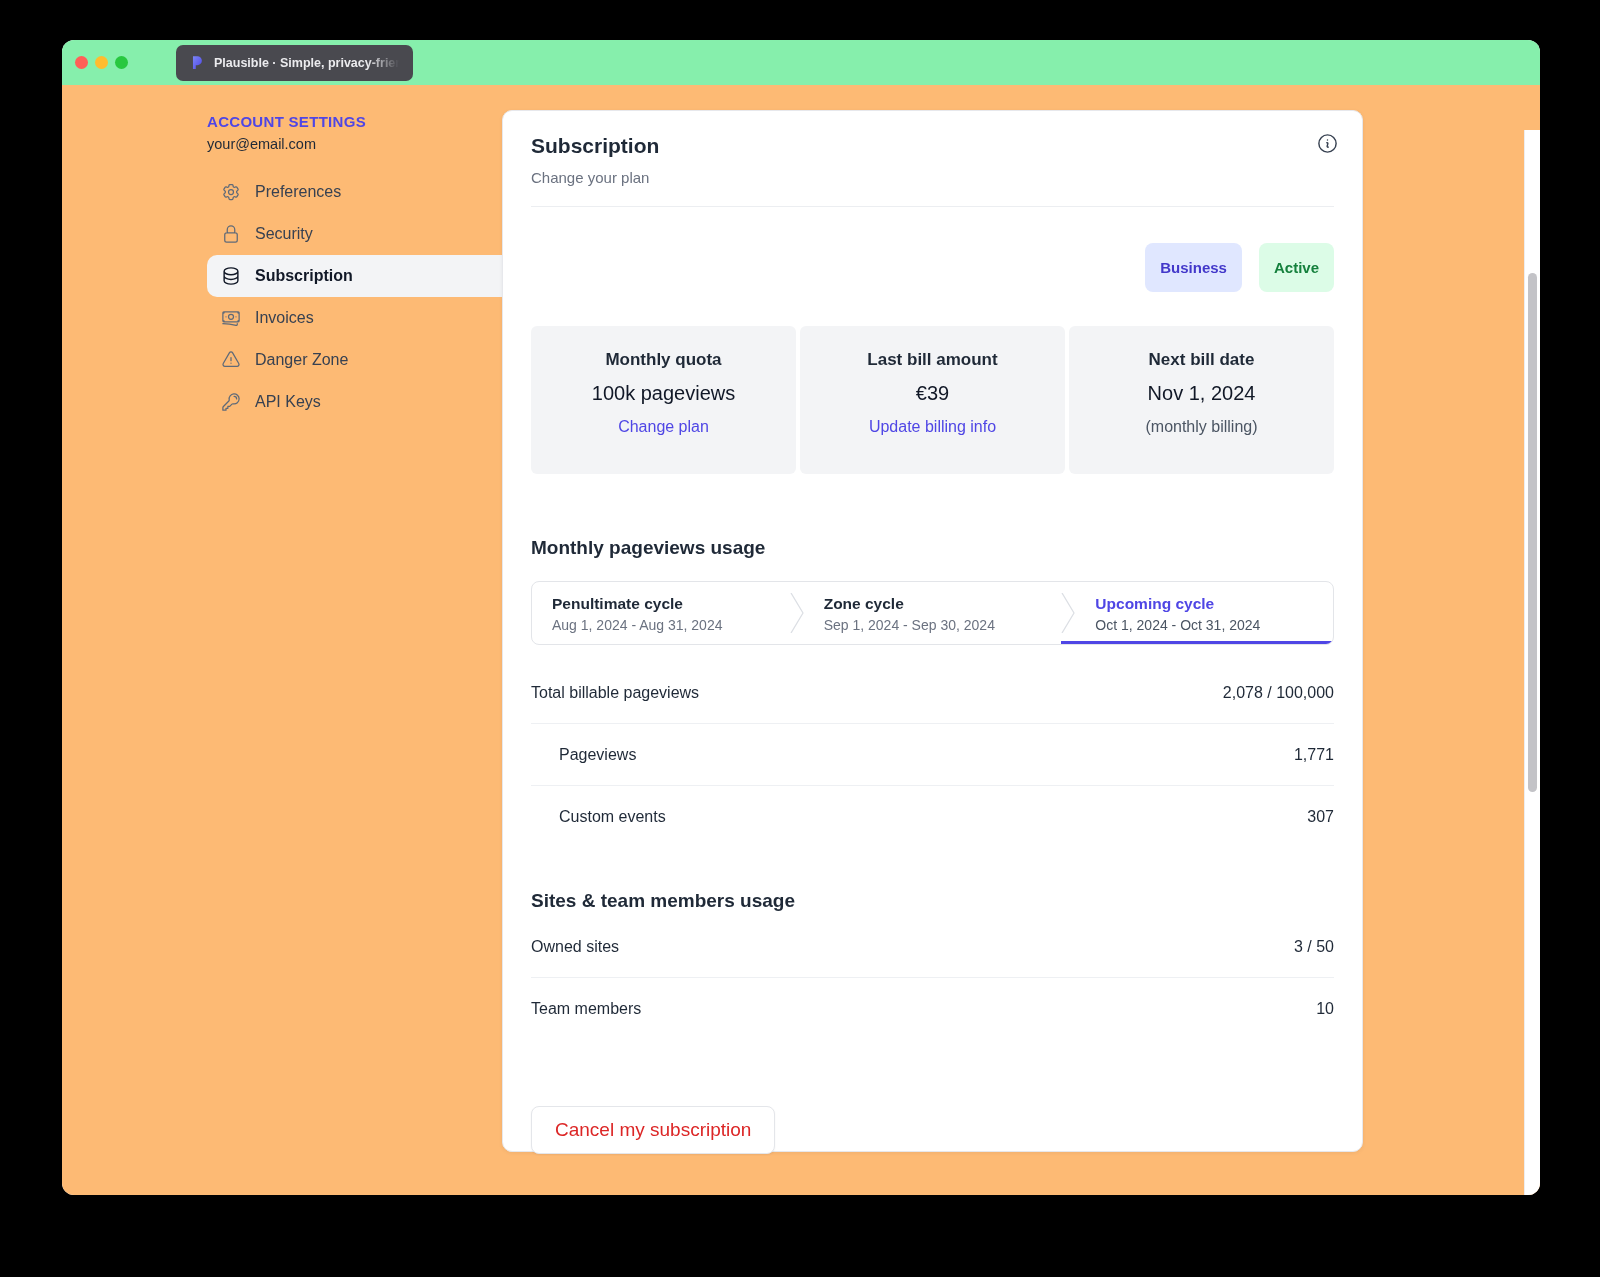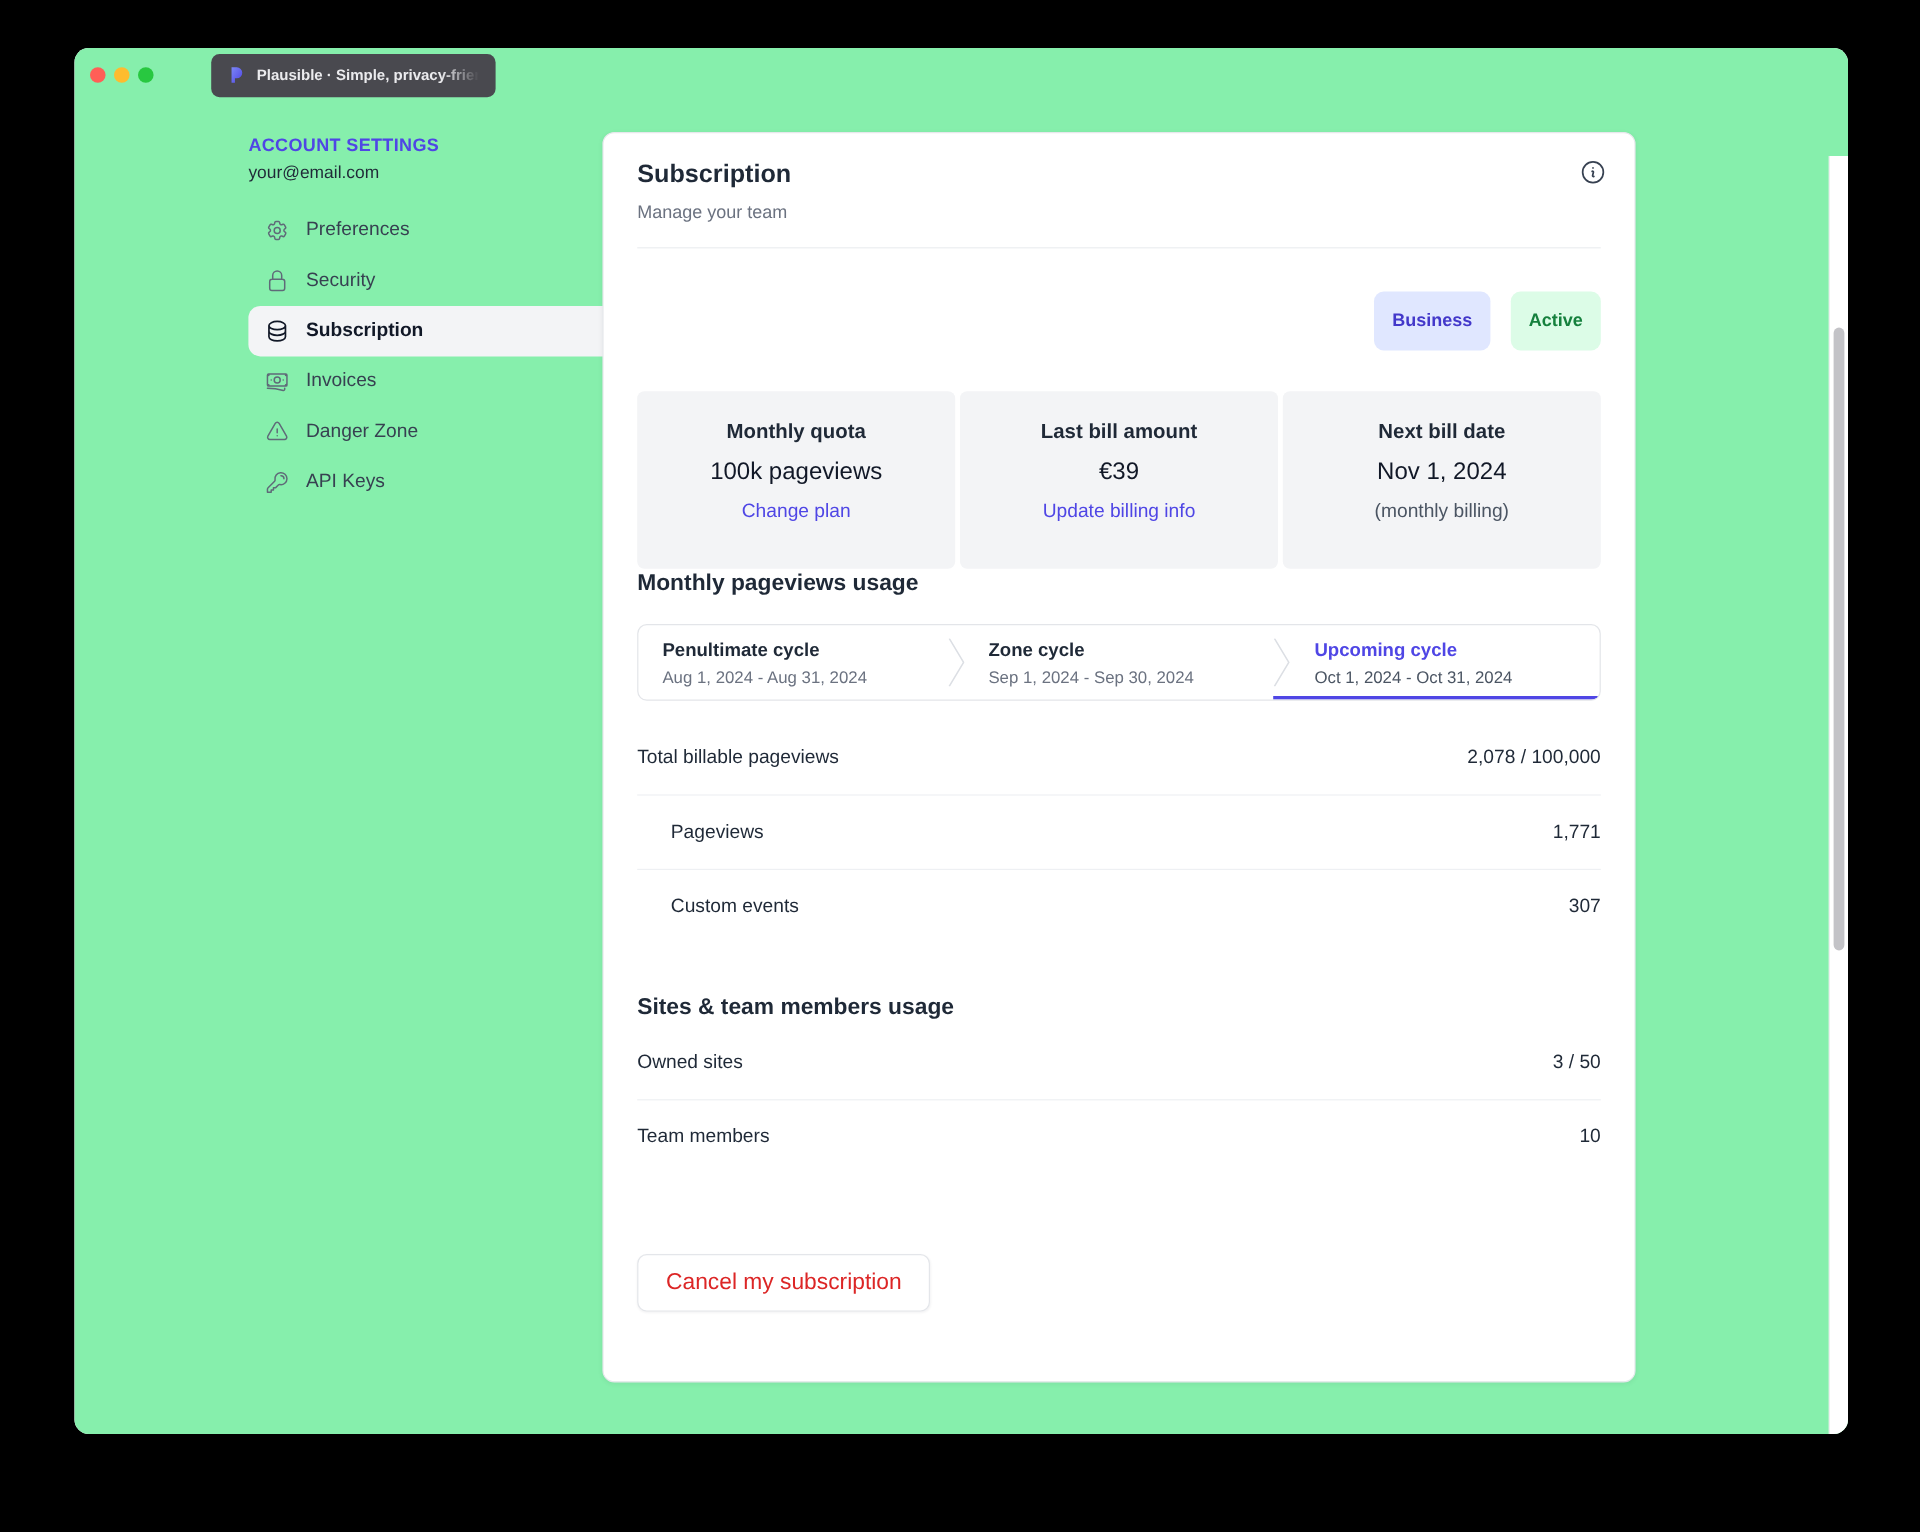--- a/index.html
+++ b/index.html
@@ -17,21 +17,21 @@
   .tl { width:13px; height:13px; border-radius:50%; display:inline-block; }
   .tl.red { background:#ff5f57; }
   .tl.yellow { background:#febc2e; }
   .tl.green { background:#28c840; }
   .btab { margin-left:48px; width:237px; height:36px; background:#49494f; border-radius:7px;
           display:flex; align-items:center; gap:9px; padding:0 12px; overflow:hidden; }
   .btab-title { color:#ebebee; font-size:12.5px; font-weight:600; white-space:nowrap; overflow:hidden;
                 -webkit-mask-image:linear-gradient(90deg,#000 82%,transparent 99%);
                 mask-image:linear-gradient(90deg,#000 82%,transparent 99%); flex:1; }
 
-  .content { position:relative; height:1110px; background:#86efac; }
+  .content { position:relative; height:1110px; background:#fdba74; }
 
   
   .sidebar { position:absolute; left:145px; top:27px; width:334px; }
   .acct-title { color:#4f46e5; font-size:15px; font-weight:700; letter-spacing:.3px; line-height:20px; }
   .acct-email { margin-top:2px; color:#1f2937; font-size:14.5px; line-height:21px; }
   .nav { margin-top:16px; }
   .nav-item { display:flex; align-items:center; gap:14px; height:42px; padding:0 14px;
               border-radius:10px; color:#374151; font-size:16px; cursor:pointer; }
   .nav-item .ico { width:20px; height:20px; color:#5f6a78; flex:0 0 20px; display:flex; }
   .nav-item.active { background:#f3f4f6; color:#111827; font-weight:700; }
@@ -56,21 +56,21 @@
   .badge.status { background:#dcfce7; color:#15803d; }
 
   .stats { margin-top:34px; display:flex; gap:4px; }
   .stat { flex:1; background:#f3f4f6; border-radius:6px; text-align:center; padding-top:22px; height:148px; }
   .stat-label { font-size:17px; font-weight:700; color:#1f2937; line-height:23px; }
   .stat-value { margin-top:9px; font-size:20px; color:#111827; line-height:26px; }
   .stat-link { margin-top:10px; font-size:16px; color:#4f46e5; line-height:22px; cursor:pointer; display:inline-block; }
   .stat-note { margin-top:10px; font-size:16px; color:#4b5563; line-height:22px; }
 
   .sec-heading { font-size:19px; font-weight:600; color:#1f2937; line-height:26px; }
-  .sec-heading.pv { }
+  .sec-heading.pv { margin-top:61px; }
   .sec-heading.sites { margin-top:40px; }
 
   .cycles { margin-top:20px; position:relative; display:flex; height:64px; border:1px solid #e3e5e9;
             border-radius:8px; overflow:hidden; background:#fff; }
   .cycle { flex:1; padding:11px 6px 0 20px; cursor:pointer; min-width:0; }
   .cycle-label { font-size:15.5px; font-weight:600; color:#1f2937; line-height:21px; white-space:nowrap; }
   .cycle-range { margin-top:2px; font-size:14px; color:#6b7280; line-height:19px; white-space:nowrap; }
   .cycle.active .cycle-label { color:#4f46e5; }
   .cycle.active .cycle-range { color:#4b5563; }
   .cycle-sep { flex:0 0 14px; display:flex; align-items:center; justify-content:center; }
@@ -183,21 +183,21 @@
       </aside>
 
       <main class="card">
         <span class="info-btn">
           <svg viewBox="0 0 24 24" fill="none" stroke="currentColor" stroke-width="1.5" stroke-linecap="round" stroke-linejoin="round">
               <path d="m11.25 11.25.041-.02a.75.75 0 0 1 1.063.852l-.708 2.836a.75.75 0 0 0 1.063.853l.041-.021M21 12a9 9 0 1 1-18 0 9 9 0 0 1 18 0Zm-9-3.75h.008v.008H12V8.25Z"></path>
             </svg>
         </span>
 
         <h1 class="card-title">Subscription</h1>
-        <div class="card-sub">Manage your team</div>
+        <div class="card-sub">Change your plan</div>
         <div class="hdr-divider"></div>
 
         <div class="badges">
           <span class="badge plan">Business</span>
           <span class="badge status">Active</span>
         </div>
 
         <div class="stats">
           <div class="stat">
             <div class="stat-label">Monthly quota</div>

